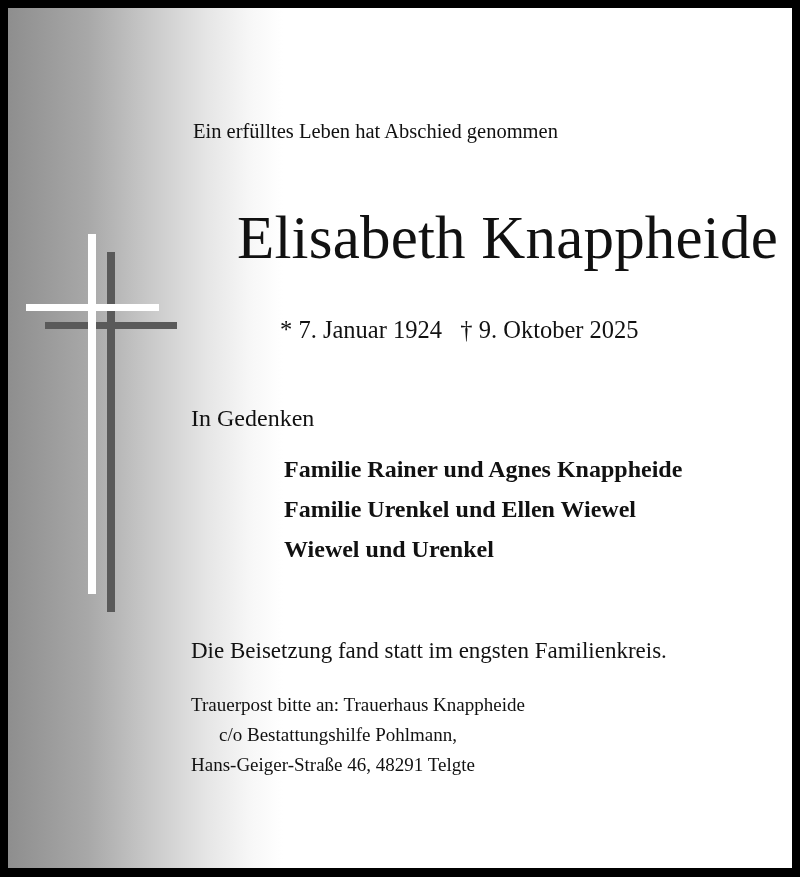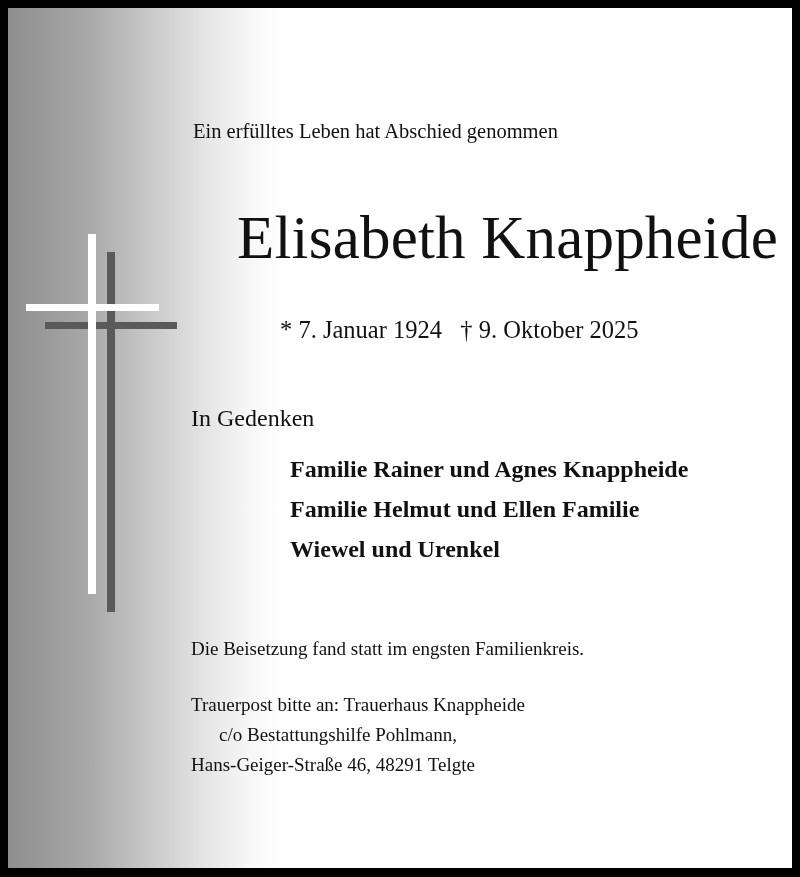--- a/index.html
+++ b/index.html
@@ -8,23 +8,23 @@
       position: absolute; left: 8px; top: 8px; width: 784px; height: 860px;
       background: linear-gradient(to right, #8e8e8e 0px, #a8a8a8 80px, #c8c8c8 140px, #e6e6e6 200px, #f8f8f8 245px, #ffffff 275px);
       font-family: "Liberation Serif", "DejaVu Serif", serif; color: #111;
     }
     .abs { position: absolute; white-space: nowrap; }
     .bar { position: absolute; }
     .intro { left: 185px; top: 112px; font-size: 20.5px; }
     .name { left: 229px; top: 195px; font-size: 61px; letter-spacing: 0.2px; }
     .dates { left: 272px; top: 268px; font-size: 24.5px; margin-top: 40px; }
     .gedenken { left: 183px; top: 385px; font-size: 24px; margin-top: 12px; }
-    .mourner { font-weight: bold; font-size: 24px; left: 282px; }
+    .mourner { font-weight: bold; font-size: 24px; left: 276px; }
     .m0 { top: 448px; } .m1 { top: 488px; } .m2 { top: 528px; }
-    .burial { left: 183px; top: 630px; font-size: 19px; }
+    .burial { left: 183px; top: 630px; font-size: 23px; }
     .addr { left: 183px; font-size: 19px; }
     .a0 { top: 686px; } .a1 { top: 716px; margin-left: 28px; } .a2 { top: 746px; }
   </style>
 </head>
 <body>
 
 <div class="card">
   <div>
 
     <div class="bar" style="left:99px; top:244px; width:8px; height:360px; background:#5a5a5a;"></div>
@@ -33,21 +33,21 @@
     <div class="bar" style="left:80px; top:226px; width:8px; height:360px; background:#ffffff;"></div>
     <div class="bar" style="left:18px; top:296px; width:133px; height:7px; background:#ffffff;"></div>
   </div>
 
   <div class="abs intro">Ein erfülltes Leben hat Abschied genommen</div>
   <div class="abs name">Elisabeth Knappheide</div>
   <div class="abs dates" style="white-space:pre;">* 7. Januar 1924   † 9. Oktober 2025</div>
 
   <div class="abs gedenken">In Gedenken</div>
   <div class="abs mourner m0">Familie Rainer und Agnes Knappheide</div>
-  <div class="abs mourner m1">Familie Helmut und Ellen Familie</div>
+  <div class="abs mourner m1">Familie Urenkel und Ellen Wiewel</div>
   <div class="abs mourner m2">Wiewel und Urenkel</div>
 
   <div class="abs burial">Die Beisetzung fand statt im engsten Familienkreis.</div>
 
   <div class="abs addr a0">Trauerpost bitte an: Trauerhaus Knappheide</div>
   <div class="abs addr a1">c/o Bestattungshilfe Pohlmann,</div>
   <div class="abs addr a2">Hans-Geiger-Straße 46, 48291 Telgte</div>
 </div>
 
 </body></html>

